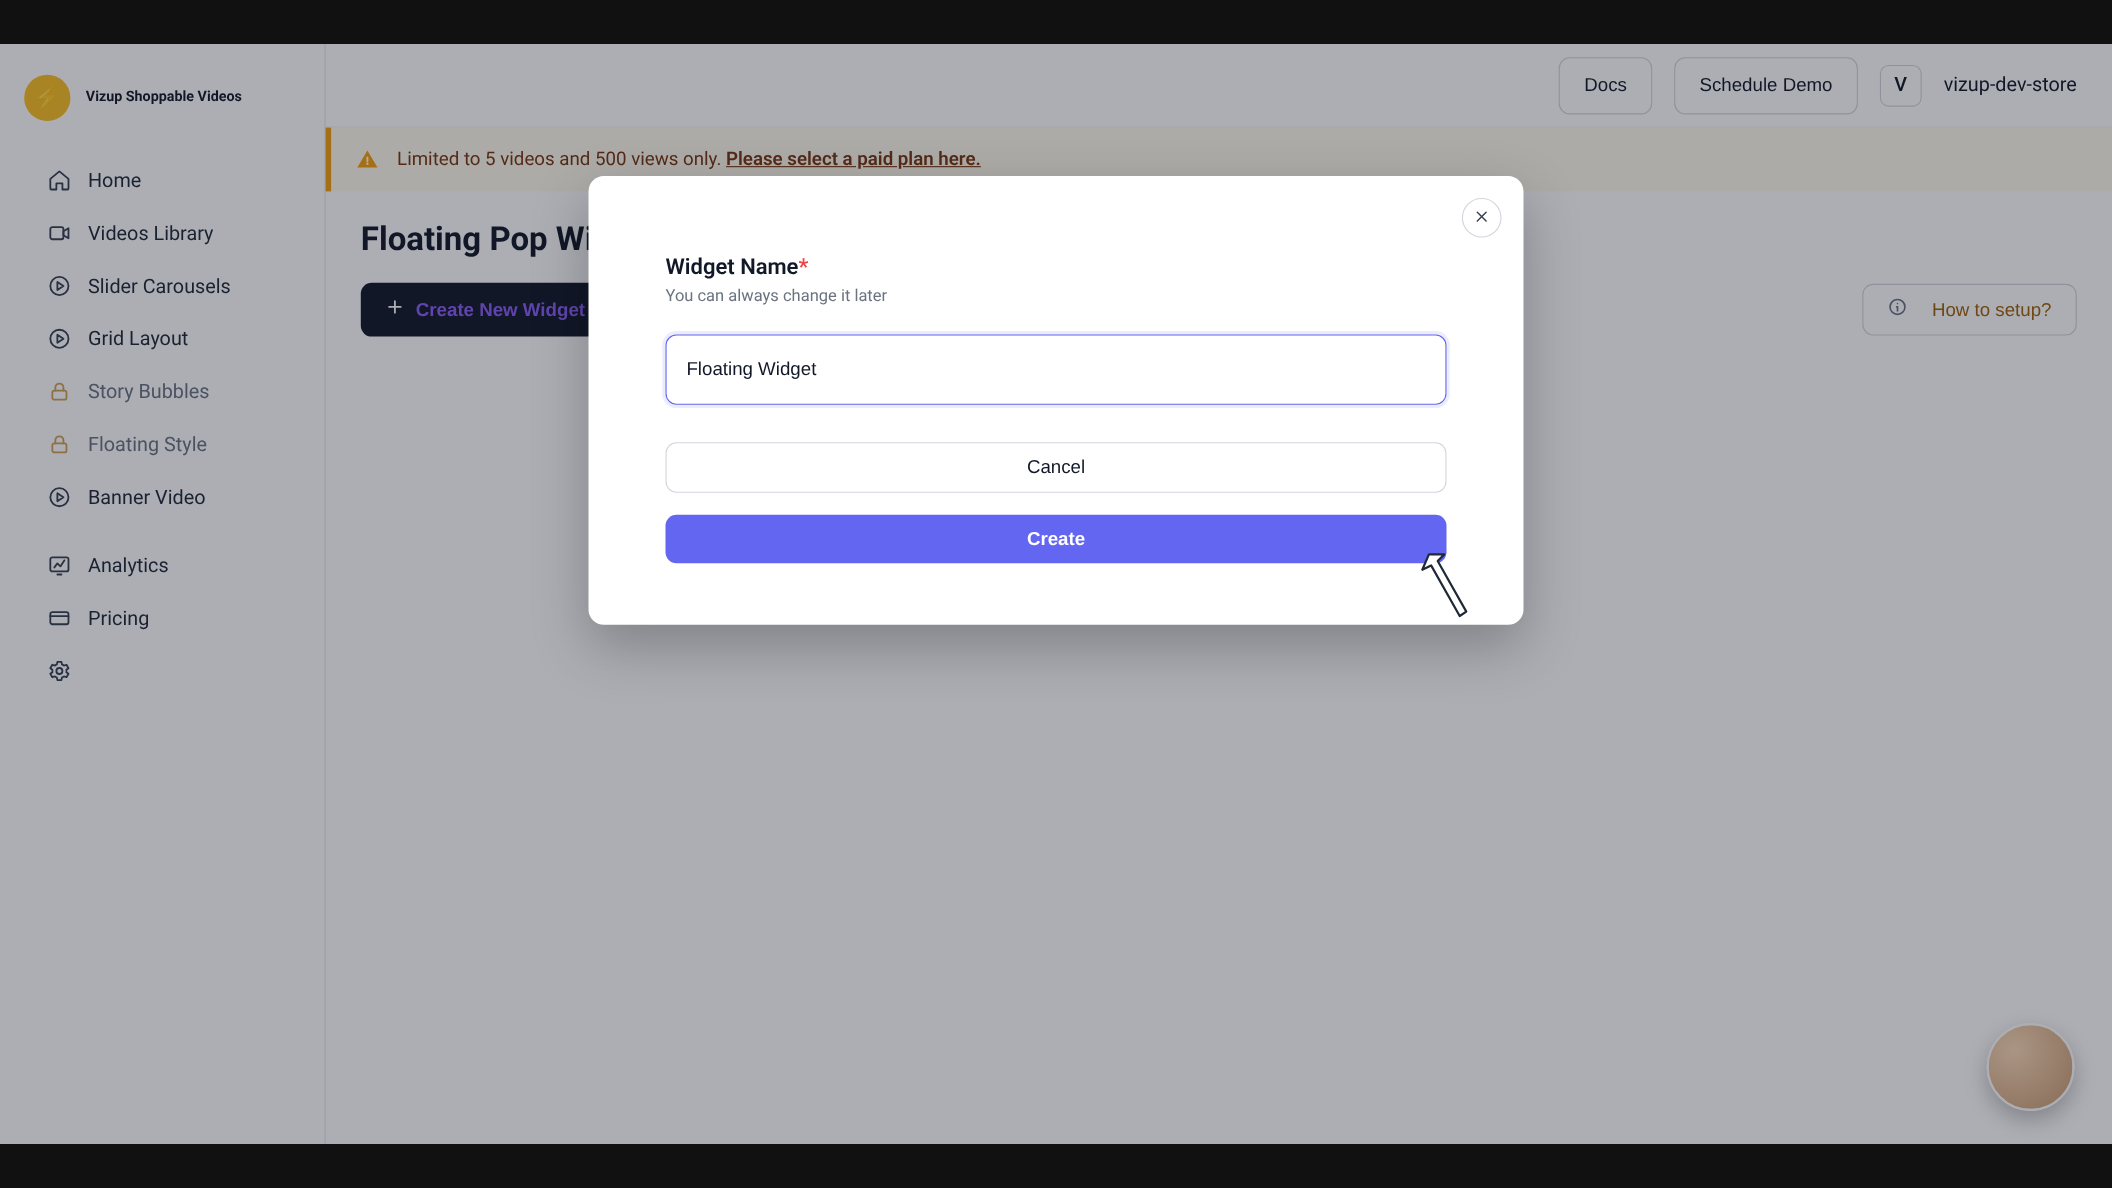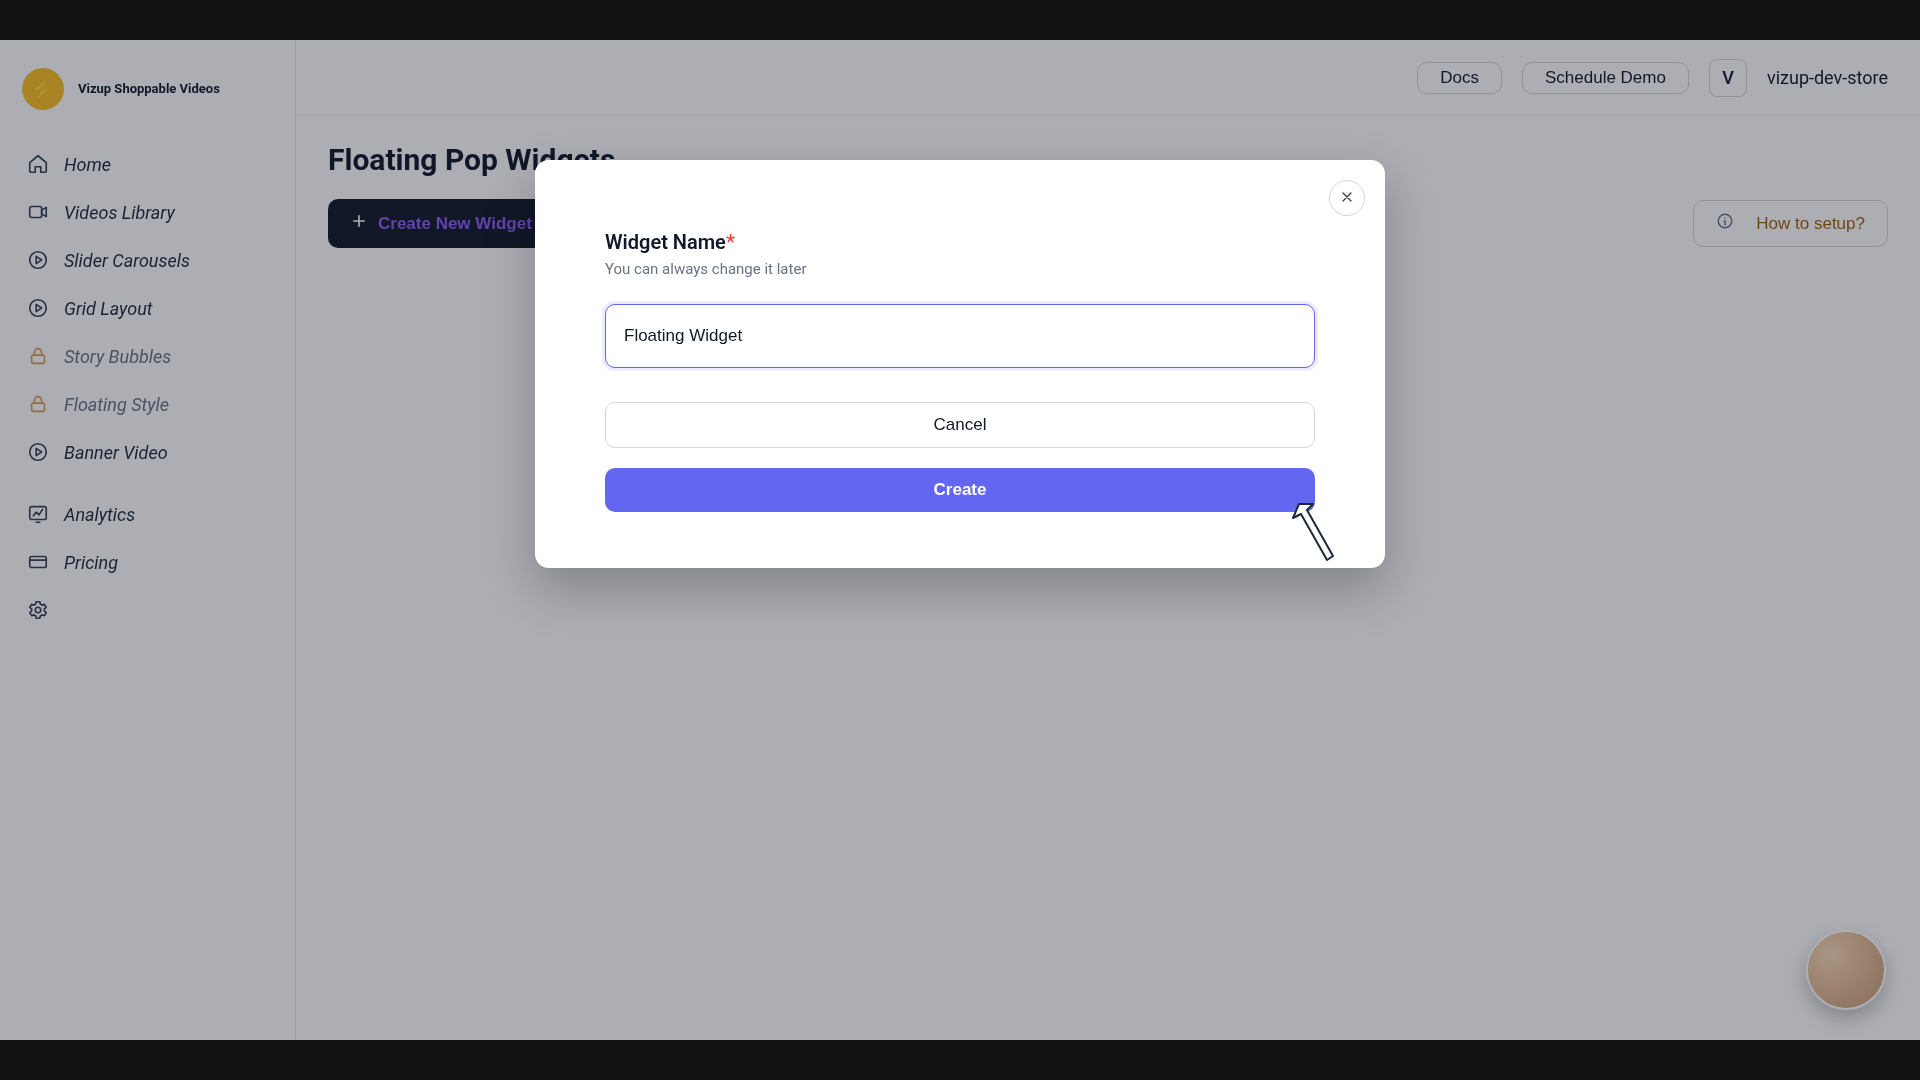--- a/index.html
+++ b/index.html
@@ -53,21 +53,21 @@
       align-items: center;
       justify-content: center;
       font-size: 22px;
     }
     .brand-name {
       font-weight: 700;
       font-size: 13px;
       line-height: 1.25;
       color: #111827;
     }
-    .nav { padding: 0 12px; font-style: italic; }
+    .nav { padding: 0 28px; }
     .nav-item {
       display: flex;
       align-items: center;
       gap: 14px;
       padding: 12px 14px;
       border-radius: 10px;
       color: #1f2937;
       font-size: 18px;
       cursor: pointer;
     }
@@ -86,21 +86,21 @@
     .header {
       height: 76px;
       display: flex;
       align-items: center;
       justify-content: flex-end;
       gap: 20px;
       padding: 0 32px;
       border-bottom: 1px solid #f1f1f1;
     }
     .hdr-btn {
-      height: 32px;
+      height: 52px;
       padding: 0 22px;
       border: 1px solid #d1d5db;
       border-radius: 10px;
       background: #fff;
       font-size: 17px;
       color: #111827;
       cursor: pointer;
       display: flex;
       align-items: center;
     }
@@ -403,20 +403,28 @@
         </button>
       <button class="hdr-btn">
           <span>Schedule Demo</span>
         </button>
       <div class="hdr-avatar">
           <span>V</span>
         </div>
       <div class="store-name">vizup-dev-store</div>
     </div>
 
+    <div class="banner">
+      <span class="warn-icon">
+        <svg width="22" height="22" viewBox="0 0 24 24" fill="#f59e0b">
+            <path d="M12 3 2 20h20L12 3zm0 6a1 1 0 0 1 1 1v4a1 1 0 0 1-2 0v-4a1 1 0 0 1 1-1zm0 8.5a1.2 1.2 0 1 1 0-2.4 1.2 1.2 0 0 1 0 2.4z"></path>
+          </svg>
+      </span>
+      <span><span>Limited to 5 videos and 500 views only. </span><a href="#">Please select a paid plan here.</a></span>
+    </div>
 
     <div class="page">
       <h1 class="page-title">Floating Pop Widgets</h1>
       <div class="toolbar">
         <button class="btn-primary">
           <span>
             <svg width="18" height="18" viewBox="0 0 24 24" fill="none" stroke="#fff" stroke-width="2.2" stroke-linecap="round">
                 <path d="M12 5v14M5 12h14"></path>
               </svg>
           </span>

